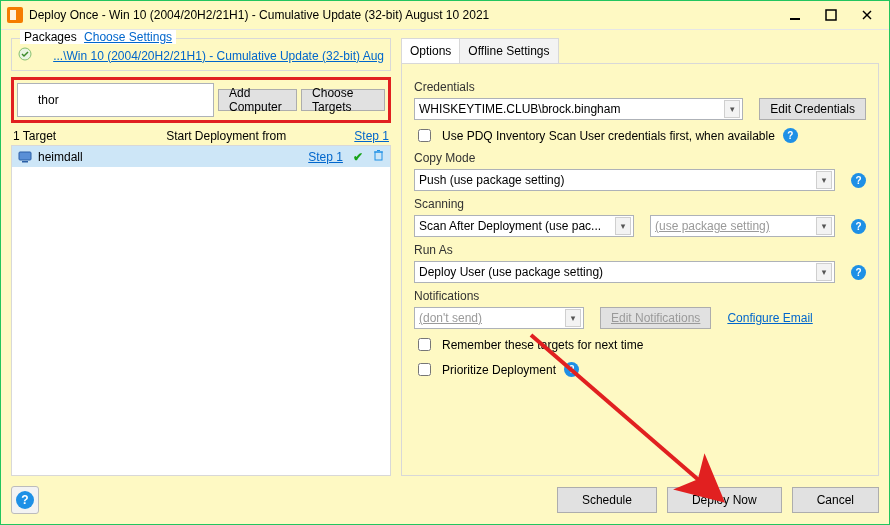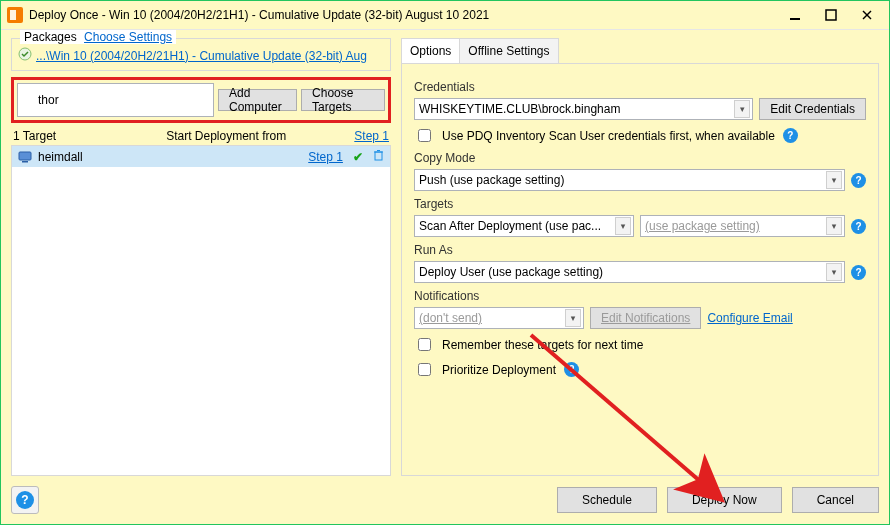--- a/index.html
+++ b/index.html
@@ -13,21 +13,21 @@
 .win-btn { width:36px; height:22px; display:flex; align-items:center; justify-content:center; }
 .hr { height:1px; background:#e6e6e6; }
 .client { flex:1; padding:8px 10px 10px 10px; display:flex; flex-direction:column; position:relative; }
 .top-row { display:flex; gap:10px; flex:1; min-height:0; }
 .left-col { width:380px; display:flex; flex-direction:column; }
 .right-col { flex:1; display:flex; flex-direction:column; }
 
 .pkg-fieldset { border:1px solid #d8d8d8; padding:4px 6px 6px 6px; margin-bottom:6px; position:relative; }
 .pkg-legend { position:absolute; top:-9px; left:8px; background:#fff; padding:0 4px; color:#000; }
 .choose-link { color:#0066cc; text-decoration:underline; margin-left:4px; }
-.pkg-line { display:flex; align-items:center; gap:4px; margin-top:4px; overflow:hidden; }
+.pkg-line { display:flex; align-items:center; gap:4px; margin-top:4px; overflow:hidden;justify-content:space-between; }
 .pkg-link { color:#0066cc; text-decoration:underline; white-space:nowrap; }
 
 .red-highlight { border:3px solid #e12020; padding:3px; display:flex; gap:4px; align-items:center; margin-bottom:4px; }
 .comp-input { flex:1; border:1px solid #aeb2b8; height:34px; padding:0 20px; outline:none; }
 .btn { border:1px solid #adadad; background:#e1e1e1; height:22px; padding:0 10px; display:inline-flex; align-items:center; justify-content:center; cursor:default; }
 
 .tgt-header { display:flex; align-items:center; padding:2px 2px; }
 .tgt-header .lbl { color:#000; }
 .tgt-header .mid { flex:1; text-align:left; padding-left:110px; }
 .tgt-header .step { color:#0066cc; text-decoration:underline; }
@@ -35,21 +35,21 @@
 .tgt-row { display:flex; align-items:center; gap:6px; padding:3px 6px; }
 .tgt-row.selected { background:#cde6f7; }
 .step-item { margin-left:auto; color:#0066cc; text-decoration:underline; }
 .mono-icon { width:14px; height:12px; display:inline-block; }
 
 .tabs { display:flex; border-bottom:1px solid #d8d8d8; }
 .tab { padding:5px 8px; border:1px solid #d8d8d8; border-bottom:none; background:#fff; margin-right:-1px; cursor:default; }
 .tab.inactive { background:#f3f3f3; }
 .panel { border:1px solid #d8d8d8; border-top:none; padding:10px 12px; flex:1; overflow:auto;}
 .field-label { color:#333; margin:6px 0 4px 0; }
-.row { display:flex; align-items:center; gap:6px; }
+.row { display:flex; align-items:center; gap:16px; }
 .combo { flex:1; height:22px; border:1px solid #aeb2b8; display:flex; align-items:center; padding:0 2px 0 4px; background:#fff; }
 .combo.disabled { color:#9a9a9a; background:#fff; }
 .small-combo { width:220px; height:22px; border:1px solid #aeb2b8; display:flex; align-items:center; padding:0 2px 0 4px; background:#fff; }
 .dd-btn { margin-left:auto; width:16px; height:18px; border:1px solid #cfcfcf; background:#f3f3f3; display:flex; align-items:center; justify-content:center; font-size:9px; color:#555; }
 .help-dot { width:15px; height:15px; border-radius:50%; background:#1e90e6; color:#fff; display:inline-flex; align-items:center; justify-content:center; font-weight:bold; font-size:10px; }
 .help-big { width:28px; height:28px; border:1px solid #bcbcbc; border-radius:3px; background:#f3f3f3; display:flex; align-items:center; justify-content:center; }
 .help-big .help-dot { width:18px; height:18px; font-size:12px; }
 .chk { display:flex; align-items:center; gap:8px; margin:6px 0; }
 .chk input { width:13px; height:13px; }
 .link { color:#0066cc; text-decoration:underline; }
@@ -170,21 +170,21 @@
 
           <div class="field-label">Copy Mode</div>
           <div class="row">
             <div class="combo">
               <span class="combo-text">Push (use package setting)</span>
               <span class="dd-btn">▾</span>
             </div>
             <span class="help-dot">?</span>
           </div>
 
-          <div class="field-label">Targets</div>
+          <div class="field-label">Scanning</div>
           <div class="row">
             <div class="small-combo">
               <span class="combo-text">Scan After Deployment (use pac...</span>
               <span class="dd-btn">▾</span>
             </div>
             <div class="combo disabled" style="flex:1">
               <span class="combo-text disabled-text">(use package setting)</span>
               <span class="dd-btn">▾</span>
             </div>
             <span class="help-dot">?</span>

